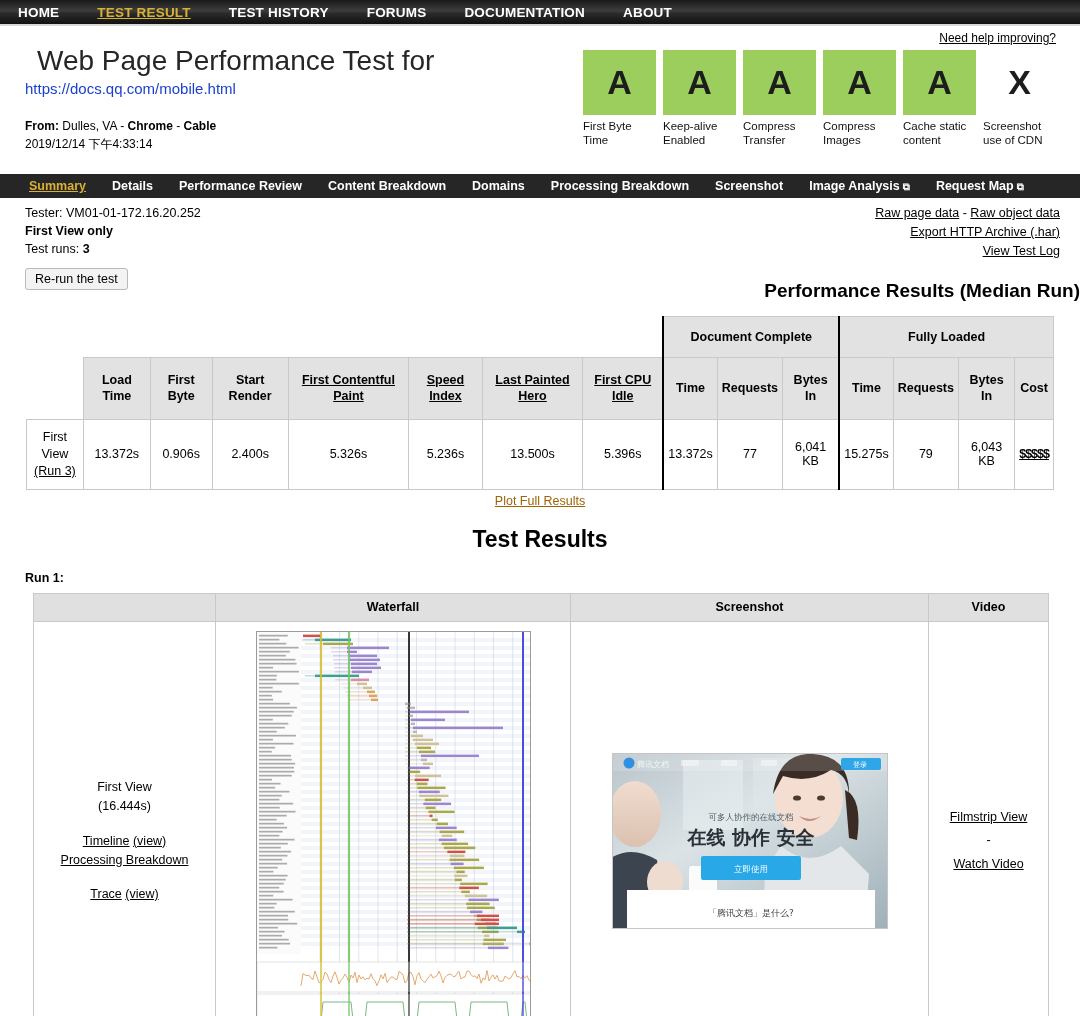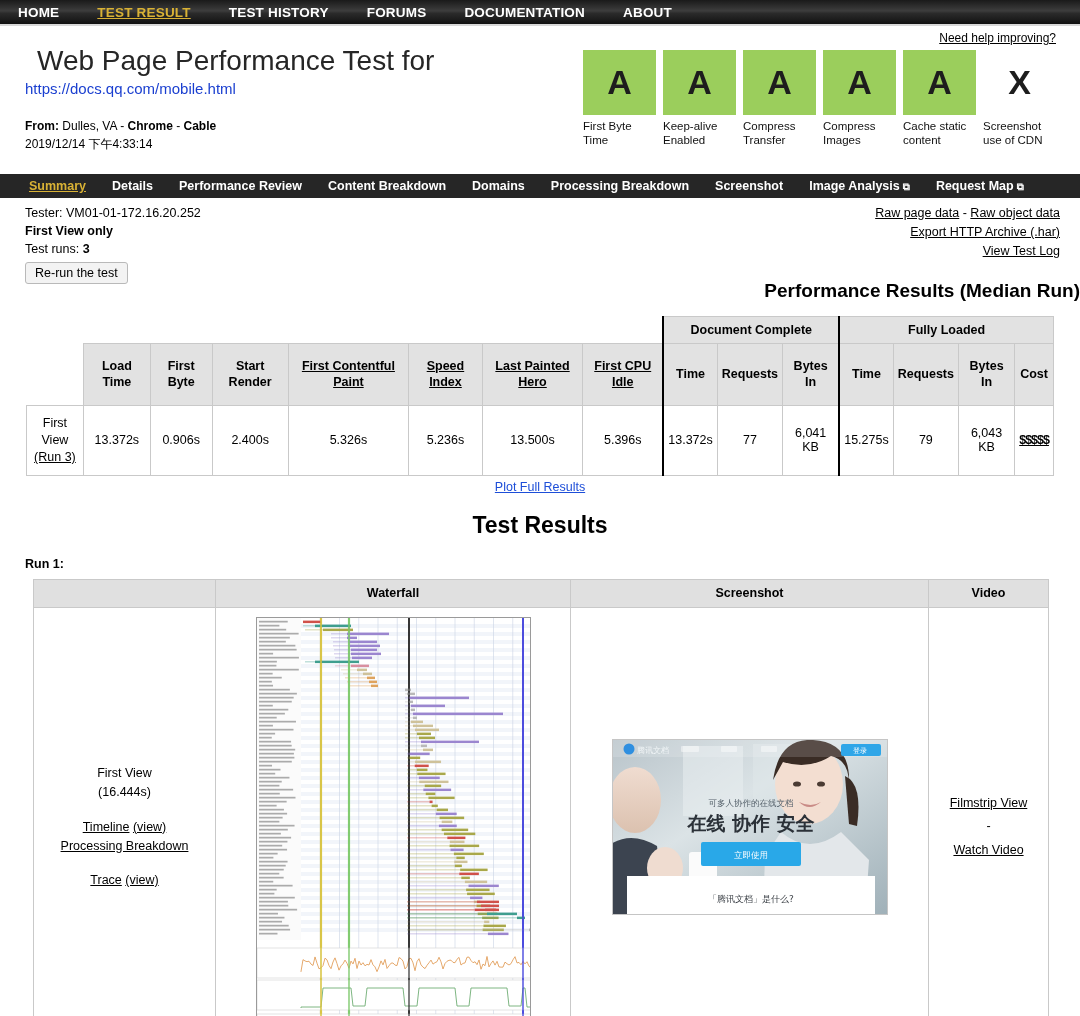--- a/index.html
+++ b/index.html
@@ -106,21 +106,21 @@
     white-space: nowrap;
   }
   #subnav a.active { color: #d9b235; text-decoration: underline; }
   .ext-ico { font-size: 10px; margin-left: 3px; }
 
   
   #infostrip { position: relative; height: 72px; padding: 6px 0 0 25px; }
   #infostrip .row { font-size: 12.5px; line-height: 1.45; }
   #infostrip .b { font-weight: bold; }
   #rerun-btn {
-    margin-top: 4px;
+    margin-top: 10px;
     font-family: "Liberation Sans", sans-serif;
     font-size: 12.5px;
     padding: 3px 9px;
     background: #f3f3f3;
     border: 1px solid #b9b9b9;
     border-radius: 3px;
     cursor: pointer;
   }
   #rawlinks {
     position: absolute; right: 20px; top: 6px;
@@ -140,32 +140,32 @@
     border-collapse: collapse;
     margin: 0 auto;
     width: 1028px;
     font-size: 12.5px;
   }
   table.perf th, table.perf td {
     border: 1px solid #c9c9c9;
     text-align: center;
     vertical-align: middle;
   }
-  table.perf th { background: #e2e2e2; font-weight: bold; padding: 6px 4px; }
+  table.perf th { background: #e2e2e2; font-weight: bold; padding: 13px 4px; }
   table.perf td { background: #fff; padding: 9px 4px; }
   th.blank, td.blank { border: none !important; background: transparent !important; }
   th.grp { height: 26px; font-size: 12.5px; }
   th.colh { height: 62px; line-height: 1.25; padding: 4px 5px; }
   th.colh u { text-decoration: underline; }
   .thick-l { border-left: 2px solid #000 !important; }
   td.rowlbl { background: #fff; font-size: 12.5px; line-height: 1.35; }
   td.rowlbl u { text-decoration: underline; }
   td.cost a { color: #000; text-decoration: underline; font-weight: bold; letter-spacing: -1px;}
   #plot-link-wrap { text-align: center; margin-top: 3px; }
-  #plot-link-wrap a { color: #1d4ed8; text-decoration: underline; font-size: 12.5px; }
+  #plot-link-wrap a { color: #a16207; text-decoration: underline; font-size: 12.5px; }
 
   h2.bigresults {
     text-align: center; font-size: 23px; font-weight: bold;
     margin: 18px 0 18px 0;
   }
   #runlabel { font-size: 12.5px; font-weight: bold; margin: 0 0 8px 25px; }
 
   
   table.runtable {
     border-collapse: collapse;

